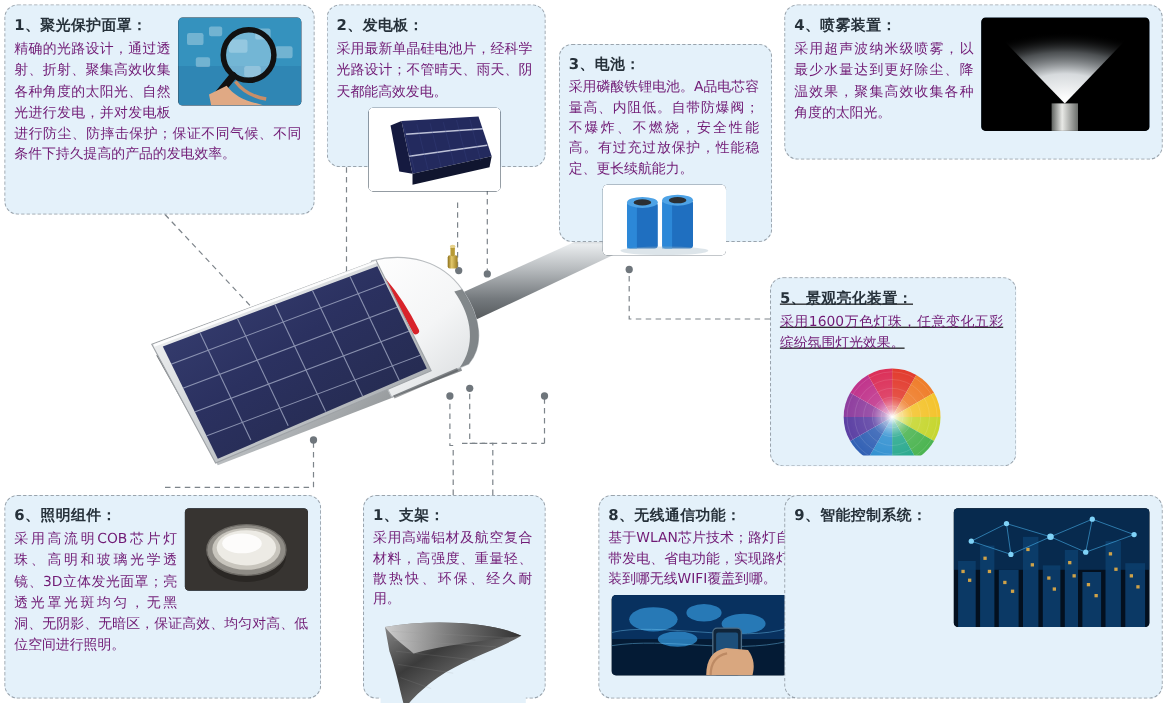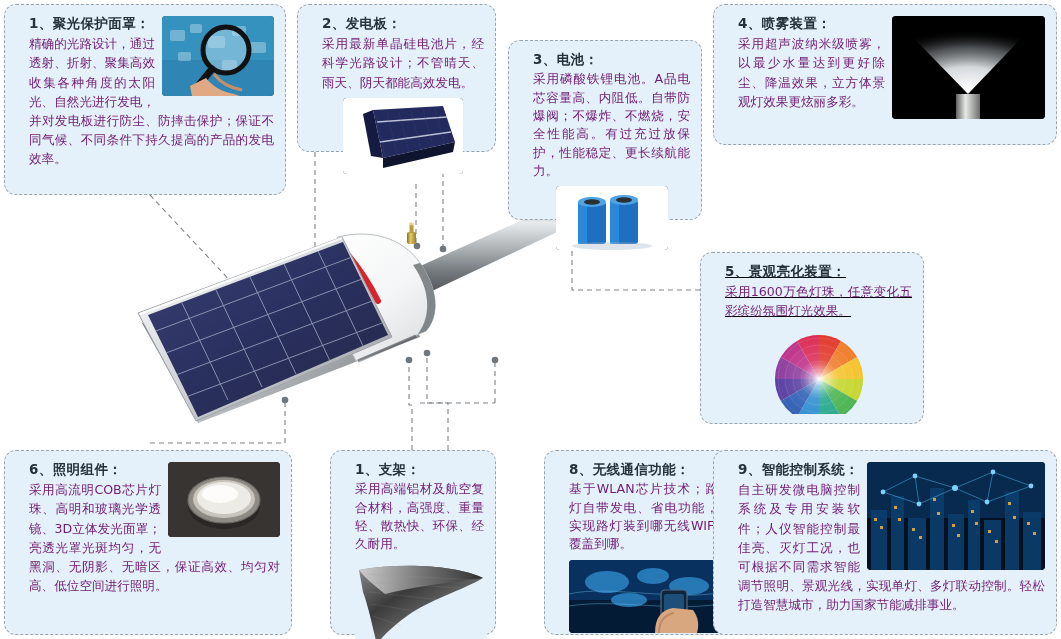--- a/index.html
+++ b/index.html
@@ -35,21 +35,21 @@
   }
   .product-stage svg { display: block; }
 
   
   .card {
     position: absolute;
     box-sizing: border-box;
     background: #e4f1fa;
     border: 1px dashed #9aa4ad;
     border-radius: 12px;
-    padding: 9px 11px 9px 24px;
+    padding: 9px 11px 9px 8px;
     z-index: 3;
   }
   .card-title {
     font-size: 13.5px;
     font-weight: bold;
     color: #26313a;
     letter-spacing: .4px;
     line-height: 1.35;
     margin: 0 0 2px 0;
     white-space: nowrap;
@@ -310,21 +310,21 @@
           <stop offset="0%" stop-color="#5f625f"></stop>
           <stop offset="40%" stop-color="#e8e9e6"></stop>
           <stop offset="100%" stop-color="#6b6e6b"></stop>
         </linearGradient>
       </defs>
       <path d="M76,78 L8,8 L145,6 Z" fill="url(#mistG)"></path>
       <rect x="64" y="78" width="24" height="25" fill="url(#nz2)"></rect>
     </svg>
   </div>
   <p class="card-title">4、喷雾装置：</p>
-  <p class="card-body">采用超声波纳米级喷雾，以最少水量达到更好除尘、降温效果，立方体景观灯效果更炫丽多彩。</p>
+  <p class="card-body">采用超声波纳米级喷雾，以最少水量达到更好除尘、降温效果，聚集高效收集各种角度的太阳光。</p>
 </div>
 
 <div class="card c5wrap" id="card5">
   <div style="width:100%">
     <p class="card-title">5、景观亮化装置：</p>
     <p class="card-body">采用1600万色灯珠，任意变化五彩缤纷氛围灯光效果。</p>
   </div>
   <div class="photo block-center" id="photo5" style="background:#e4f1fa">
     <svg width="110" height="100" viewBox="0 0 110 100">
       <g transform="translate(55,52)">
@@ -491,14 +491,13 @@
           <circle cx="48" cy="14" r="2.4"></circle>
         <circle cx="88" cy="26" r="3"></circle>  
           <circle cx="126" cy="10" r="2.4"></circle>
         <circle cx="164" cy="24" r="2.4"></circle>
           <circle cx="52" cy="42" r="2.4"></circle>
         <circle cx="120" cy="40" r="2.4"></circle>
       </g>
     </svg>
   </div>
   <p class="card-title">9、智能控制系统：</p>
-  <p class="card-body">自主研发微电脑控制系统及专用安装软件；人仪智能控制最佳亮、灭灯工况，也可根据不同需求智能调节照明、景观光线，实现单灯、多灯联动控制。轻松打造智慧城市，助力国家节能减排事业。</p>
 </div>
 
 </body></html>

